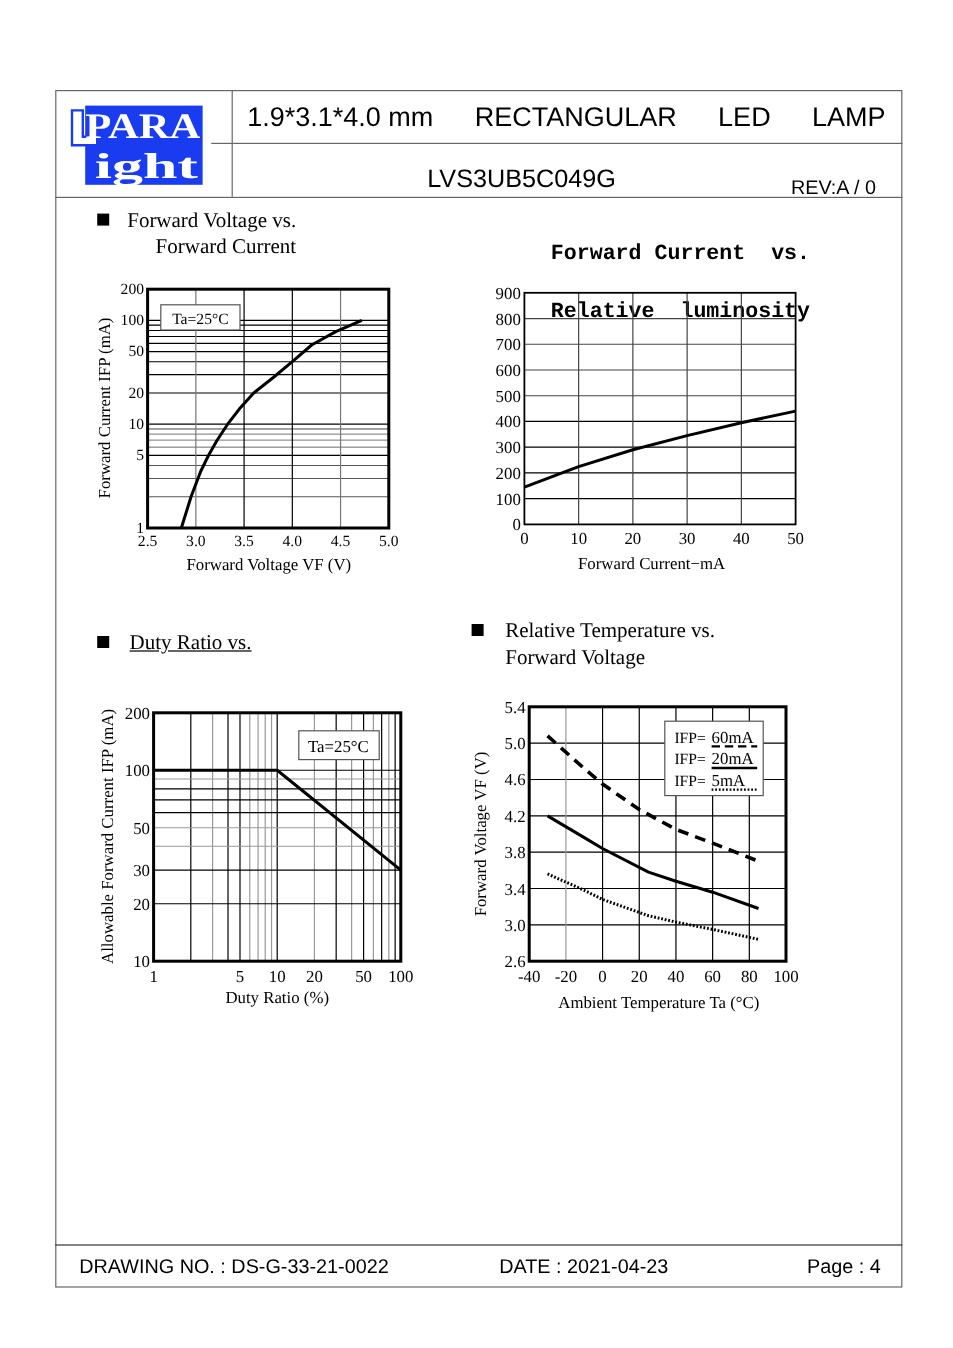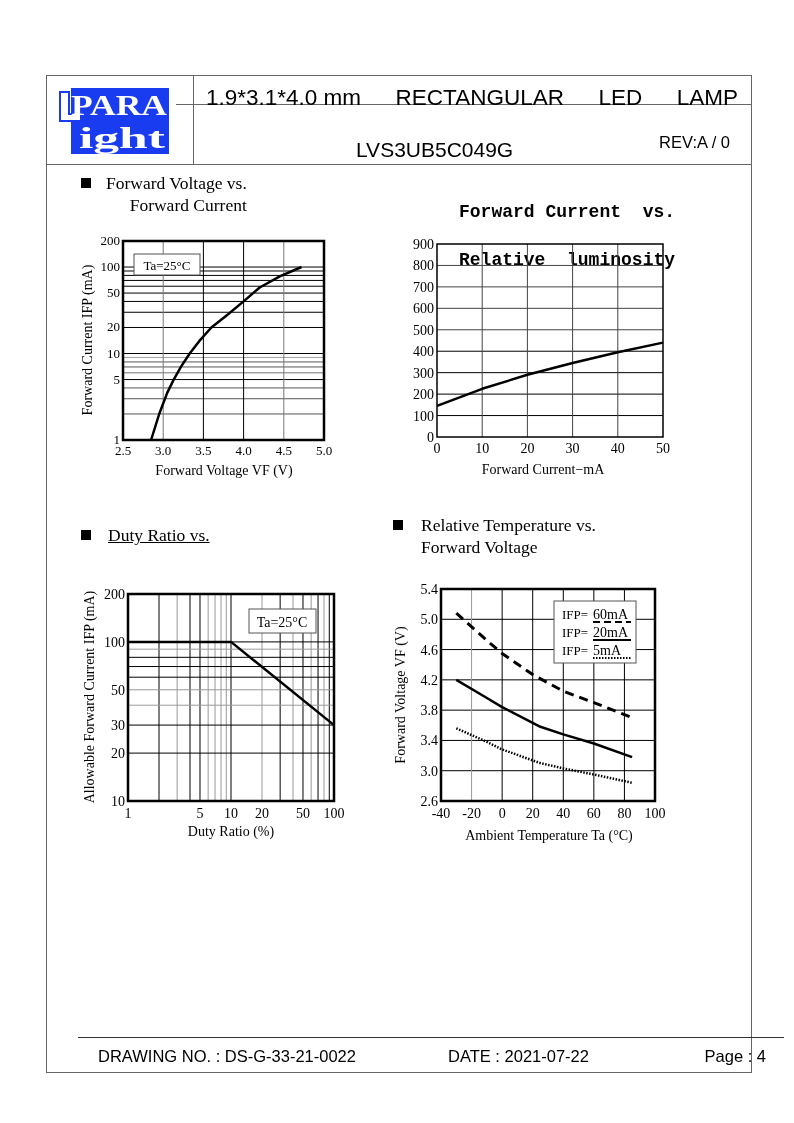--- a/index.html
+++ b/index.html
@@ -1,30 +1,30 @@
 <!DOCTYPE html>
 <html><head>
 <meta charset="utf-8">
 <style>
   html,body{margin:0;padding:0;background:#fff;}
   body{width:794px;height:1123px;position:relative;overflow:hidden;font-family:"Liberation Sans",sans-serif;color:#000;}
   .frame{position:absolute;left:46px;top:75px;width:706px;height:998px;border:1px solid #666;box-sizing:border-box;}
   .hdr{position:absolute;left:46px;top:75px;width:706px;height:90px;border-bottom:1px solid #666;box-sizing:border-box;}
   .logo-cell{position:absolute;left:0;top:0;width:148px;height:89px;border-right:1px solid #666;box-sizing:border-box;}
   .logo{position:absolute;left:11px;top:9px;width:112px;height:72px;}
-  .title-row{position:absolute;left:130px;top:0;right:0;height:30px;border-bottom:1px solid #666;box-sizing:border-box;}
+  .title-row{position:absolute;left:130px;top:0;right:0;height:45px;border-bottom:1px solid #666;box-sizing:border-box;}
   .title{position:absolute;left:30px;right:14px;top:10px;font-size:22.5px;white-space:nowrap;display:flex;justify-content:space-between;}
   .part-row{position:absolute;left:130px;top:45px;right:0;height:44px;}
   .part{position:absolute;left:180px;top:18px;font-size:21px;}
-  .rev{position:absolute;right:22px;top:13px;font-size:16.5px;}
+  .rev{position:absolute;right:22px;top:28px;font-size:16.5px;}
   .sec{position:absolute;font-family:"Liberation Serif",serif;font-size:17.5px;line-height:22px;}
   .bullet{position:absolute;width:10px;height:10px;background:#000;}
   svg text{font-family:"Liberation Serif",serif;}
   .mono{font-family:"Liberation Mono",monospace;}
-  .footer{position:absolute;left:46px;top:1037px;width:706px;height:36px;border-top:1px solid #333;box-sizing:border-box;font-size:16.5px;margin-left:32px;}
+  .footer{position:absolute;left:46px;top:1037px;width:706px;height:36px;border-top:1px solid #333;box-sizing:border-box;font-size:16.5px;}
   .footer span{position:absolute;top:9px;}
 </style>
 </head>
 <body>
 
 <div class="frame"></div>
 
 <div class="hdr">
   <div class="logo-cell">
     <svg class="logo" viewBox="0 0 112 72">
@@ -233,15 +233,15 @@
     <text x="438" y="684.8571428571429" font-size="14" text-anchor="end" fill="#000">4.2</text>
     <text x="438" y="654.5714285714287" font-size="14" text-anchor="end" fill="#000">4.6</text>
     <text x="438" y="624.2857142857143" font-size="14" text-anchor="end" fill="#000">5.0</text>
     <text x="438" y="594" font-size="14" text-anchor="end" fill="#000">5.4</text>
     <text x="549" y="840" font-size="14" text-anchor="middle" fill="#000">Ambient Temperature Ta (°C)</text>
     <text x="0" y="0" font-size="14" text-anchor="middle" fill="#000" transform="translate(405,695) rotate(-90)">Forward Voltage  VF (V)</text>
   </svg>
 
 <div class="footer">
   <span style="left:20px;">DRAWING NO. : DS-G-33-21-0022</span>
-  <span style="left:370px;">DATE : 2021-07-22</span>
+  <span style="left:370px;">DATE : 2021-04-23</span>
   <span style="right:18px;">Page : 4</span>
 </div>
 
 </body></html>

